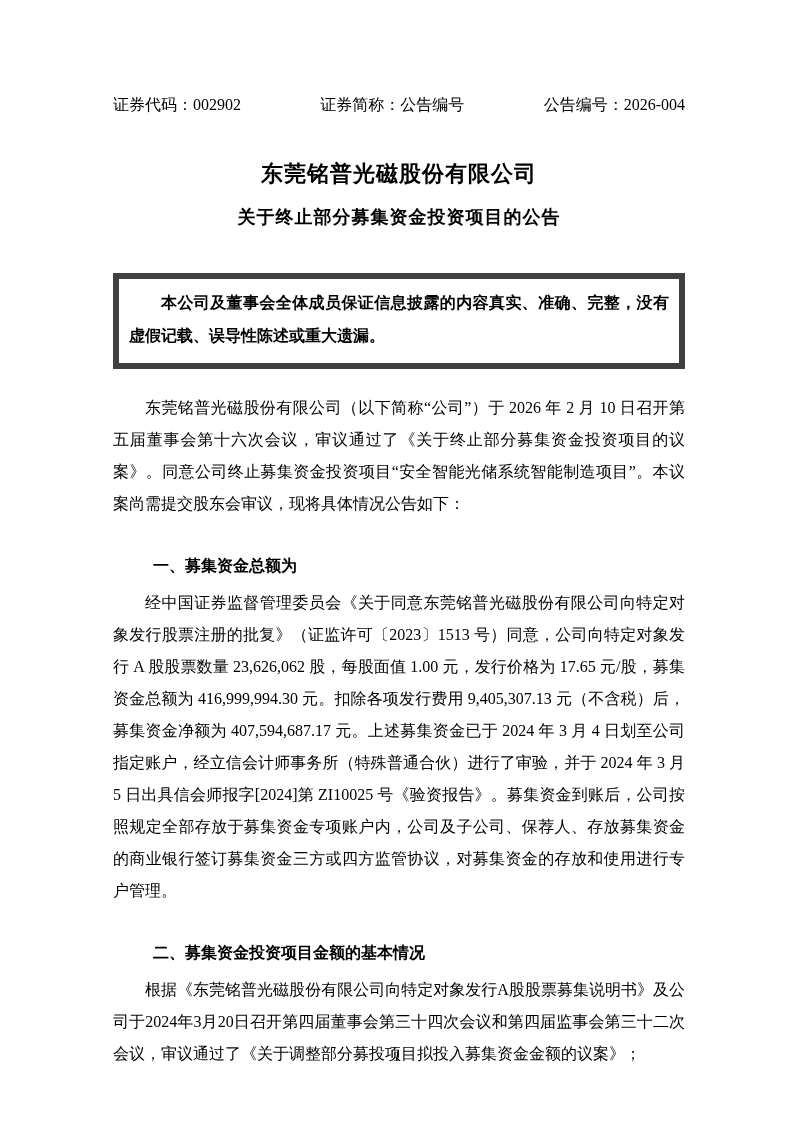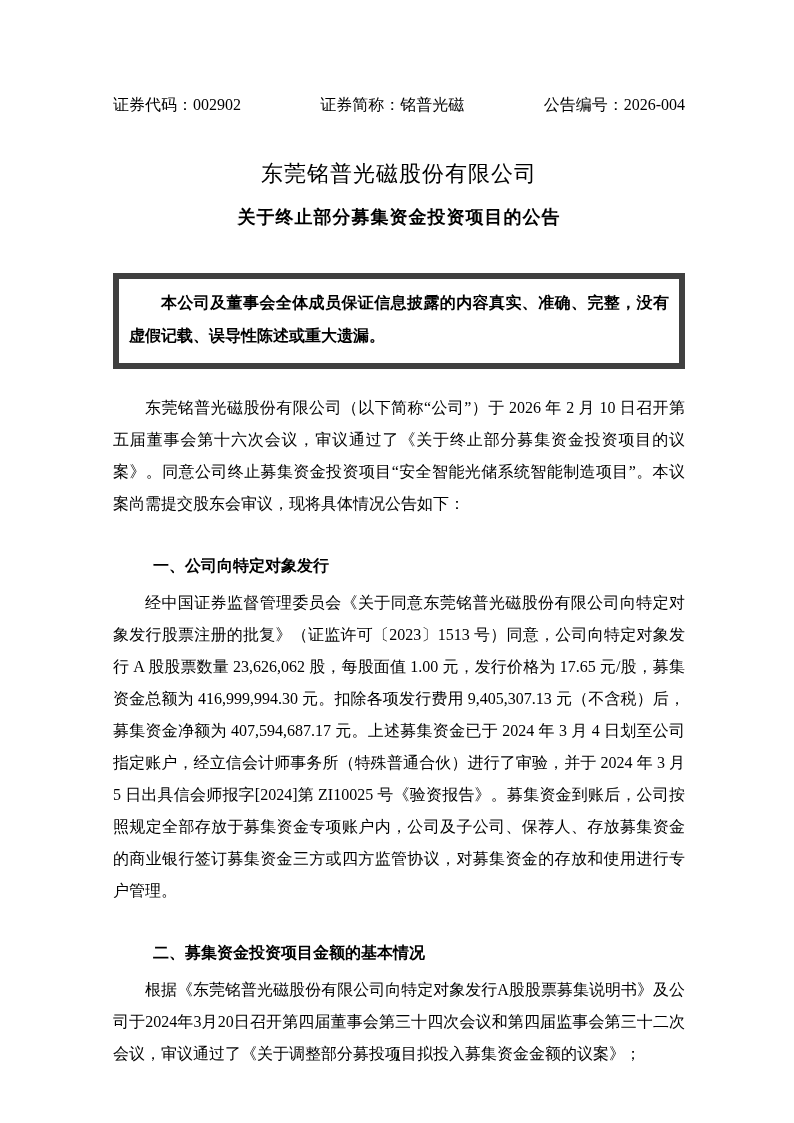--- a/index.html
+++ b/index.html
@@ -22,21 +22,21 @@
     display: flex;
     justify-content: space-between;
     align-items: baseline;
     font-size: 16px;
     line-height: 20px;
     margin-bottom: 46px;
     white-space: nowrap;
   }
   .doc-title {
     font-size: 22px;
-    font-weight: normal;
+    font-weight: bold;
     text-align: center;
     line-height: 26px;
     margin: 8px 0 17px 0;
     letter-spacing: 1px;
   }
   .doc-subtitle {
     font-size: 18px;
     font-weight: bold;
     text-align: center;
     line-height: 26px;
@@ -83,34 +83,34 @@
     font-family: "Liberation Serif", "DejaVu Serif", serif;
   }
 </style>
 </head>
 <body>
 
 <div class="page">
 
   <div class="doc-header">
     <span>证券代码：002902</span>
-    <span>证券简称：铭普光磁</span>
+    <span>证券简称：公告编号</span>
     <span>公告编号：2026-004</span>
   </div>
 
   <h1 class="doc-title">东莞铭普光磁股份有限公司</h1>
   <h2 class="doc-subtitle">关于终止部分募集资金投资项目的公告</h2>
 
   <div class="disclaimer-box">
     <p>本公司及董事会全体成员保证信息披露的内容真实、准确、完整，没有虚假记载、误导性陈述或重大遗漏。</p>
   </div>
 
   <p class="body-text intro-paragraph">东莞铭普光磁股份有限公司（以下简称“公司”）于 2026 年 2 月 10 日召开第五届董事会第十六次会议，审议通过了《关于终止部分募集资金投资项目的议案》。同意公司终止募集资金投资项目“安全智能光储系统智能制造项目”。本议案尚需提交股东会审议，现将具体情况公告如下：</p>
 
-  <h3 class="section-heading">一、公司向特定对象发行</h3>
+  <h3 class="section-heading">一、募集资金总额为</h3>
   <p class="body-text">经中国证券监督管理委员会《关于同意东莞铭普光磁股份有限公司向特定对象发行股票注册的批复》（证监许可〔2023〕1513 号）同意，公司向特定对象发行 A 股股票数量 23,626,062 股，每股面值 1.00 元，发行价格为 17.65 元/股，募集资金总额为 416,999,994.30 元。扣除各项发行费用 9,405,307.13 元（不含税）后，募集资金净额为 407,594,687.17 元。上述募集资金已于 2024 年 3 月 4 日划至公司指定账户，经立信会计师事务所（特殊普通合伙）进行了审验，并于 2024 年 3 月 5 日出具信会师报字[2024]第 ZI10025 号《验资报告》。募集资金到账后，公司按照规定全部存放于募集资金专项账户内，公司及子公司、保荐人、存放募集资金的商业银行签订募集资金三方或四方监管协议，对募集资金的存放和使用进行专户管理。</p>
 
   <h3 class="section-heading">二、募集资金投资项目金额的基本情况</h3>
   <p class="body-text">根据《东莞铭普光磁股份有限公司向特定对象发行A股股票募集说明书》及公司于2024年3月20日召开第四届董事会第三十四次会议和第四届监事会第三十二次会议，审议通过了《关于调整部分募投项目拟投入募集资金金额的议案》；</p>
 
   <div class="page-number">1</div>
 
 </div>
 
 </body></html>

